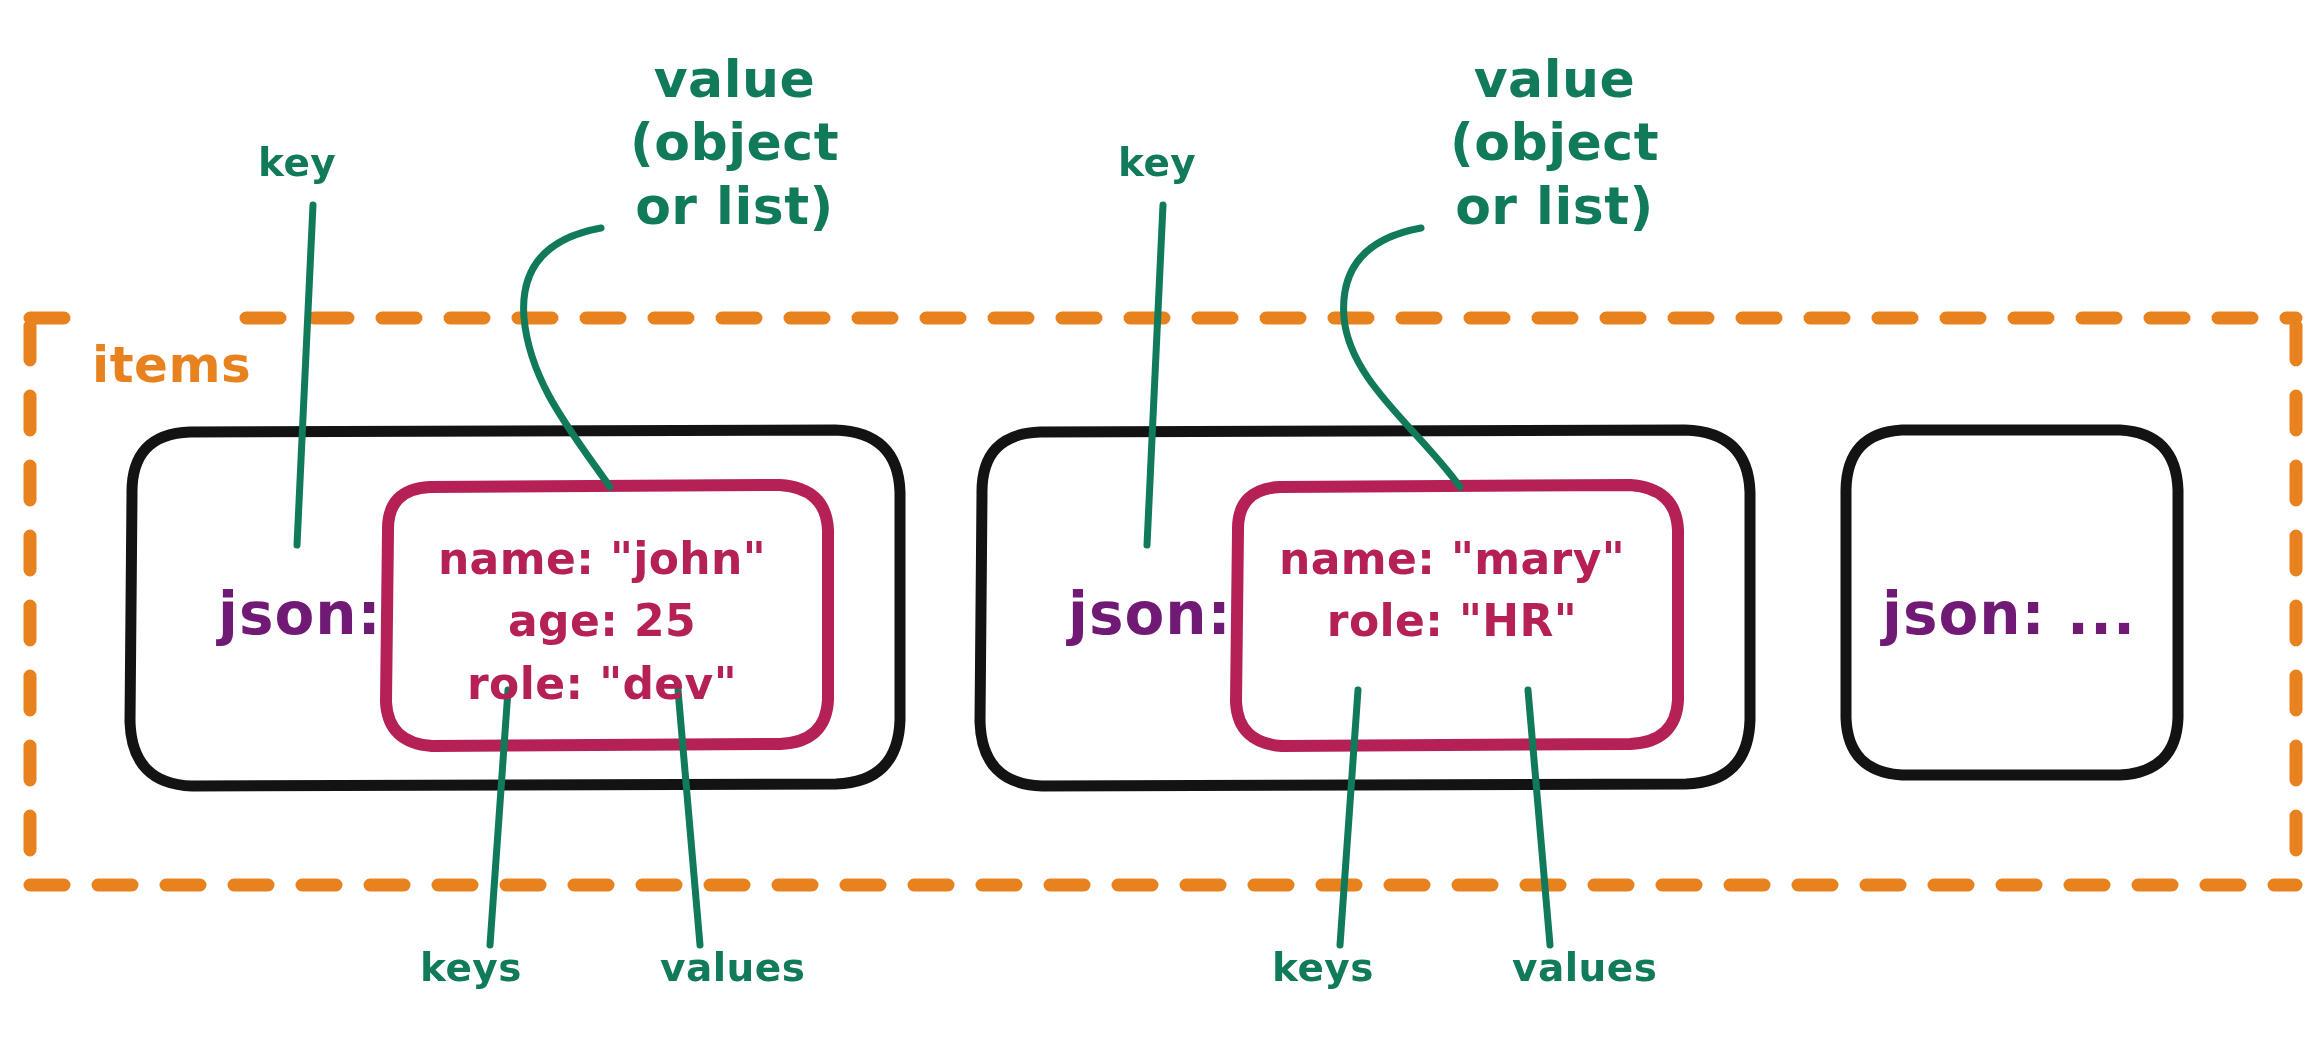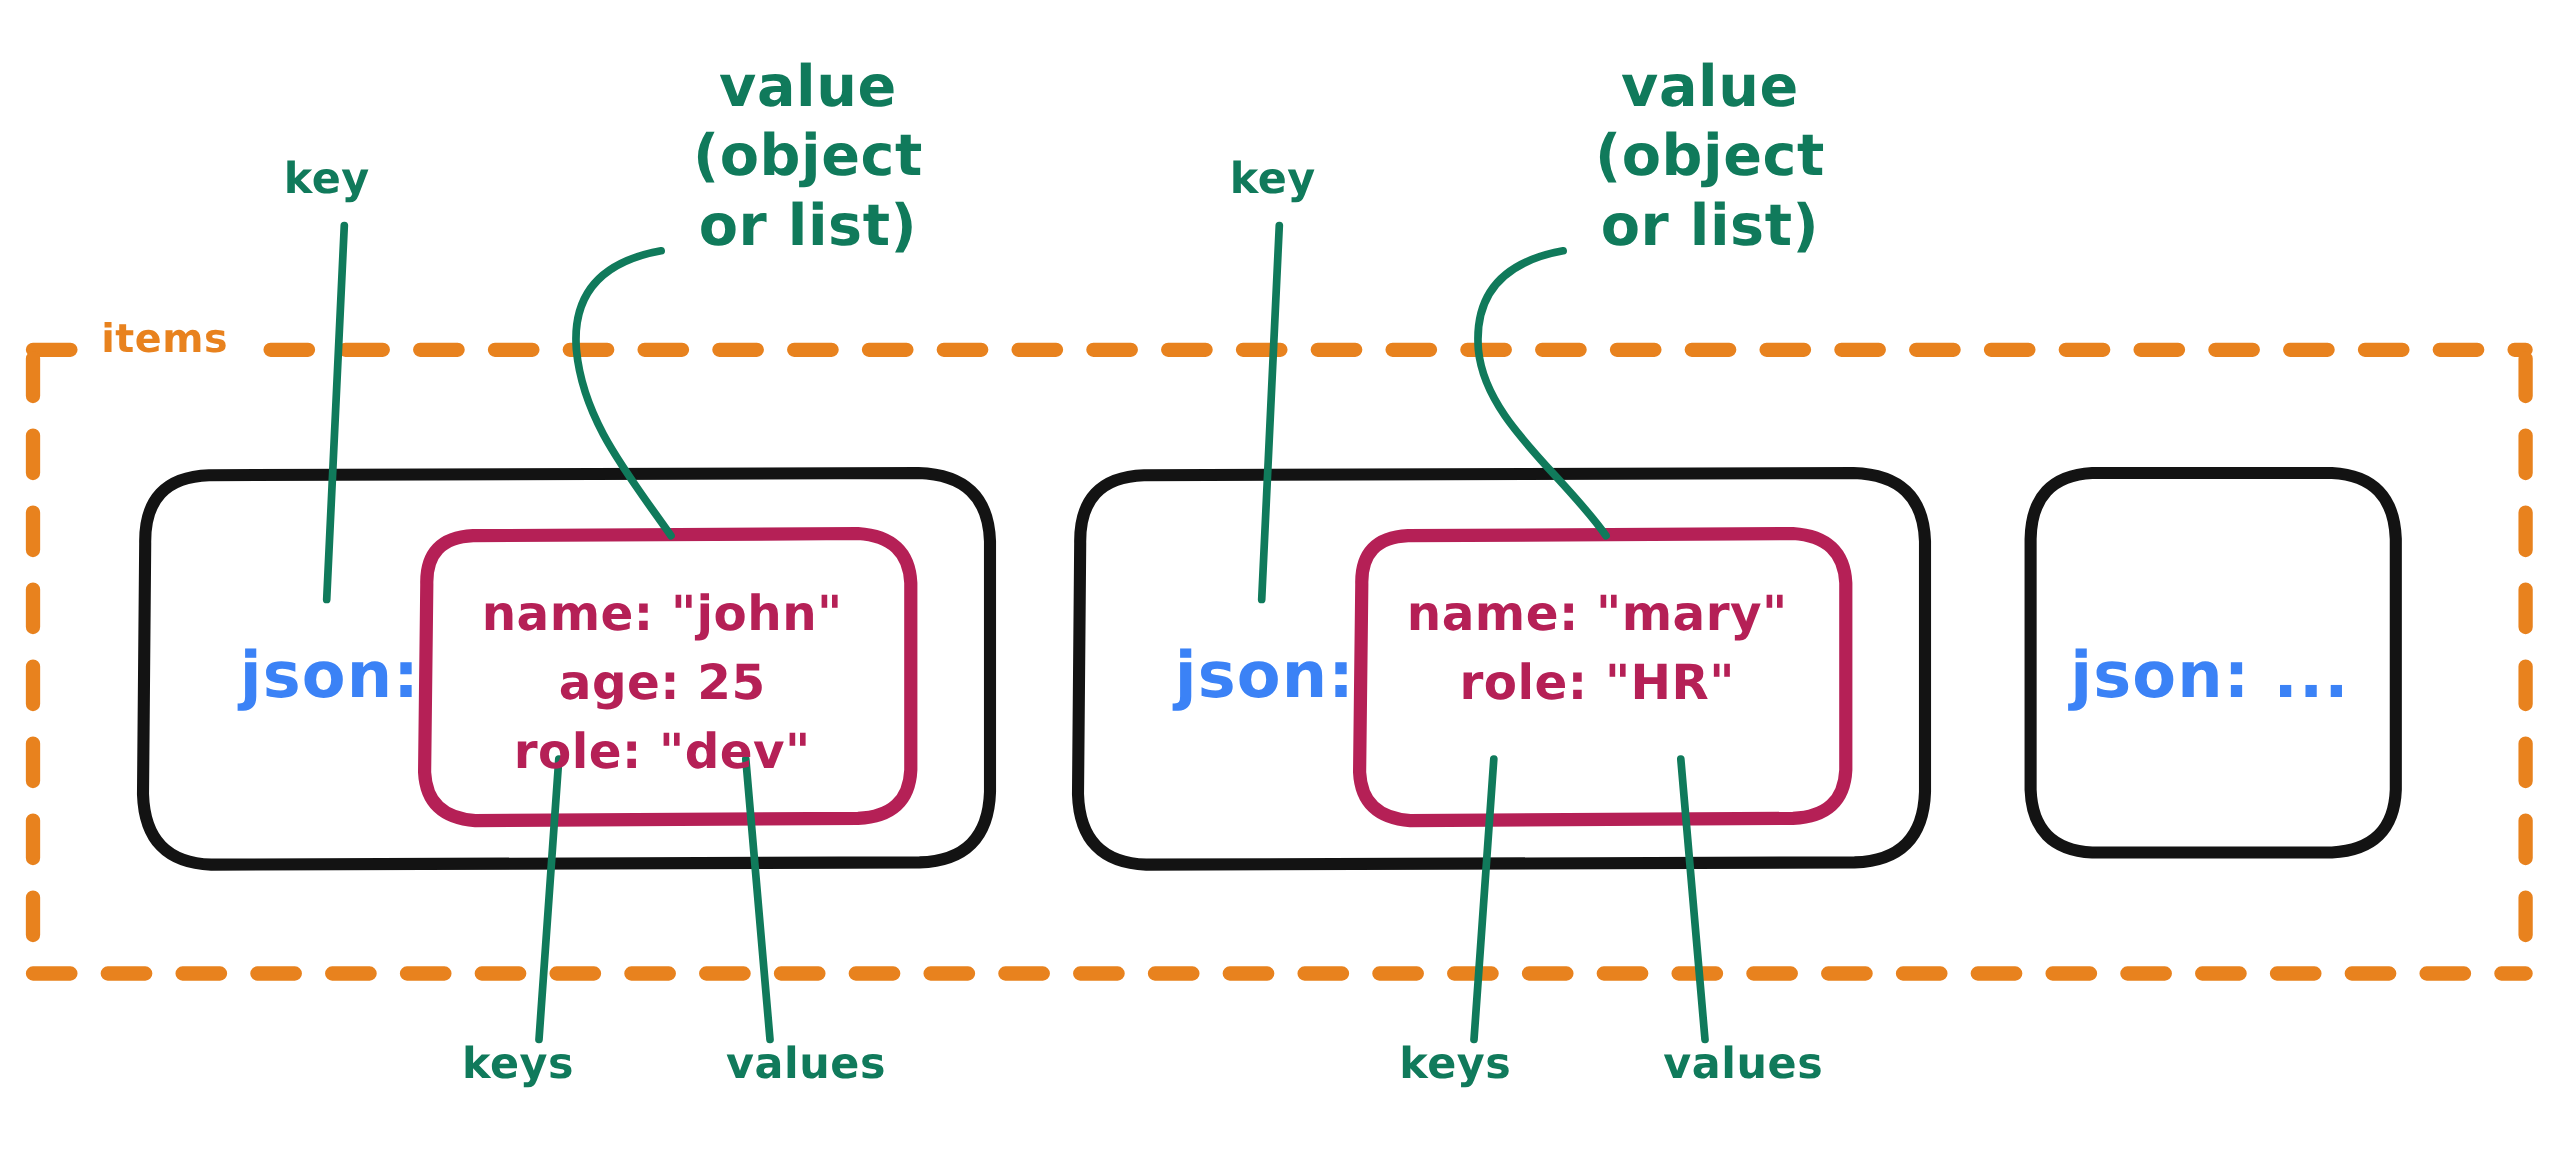--- a/index.html
+++ b/index.html
@@ -39,26 +39,27 @@
   .lbl-green-multi {
     color: #107A5B;
     font-size: 52px;
     font-weight: 600;
     letter-spacing: 0.5px;
     text-align: center;
     line-height: 1.22;
   }
   .lbl-orange {
     color: #E8821E;
-    font-size: 36px;
+    font-size: 50px;
     font-weight: 600;
     letter-spacing: 0.5px;
+    margin-top: 48px;
   }
   .lbl-black {
-    color: #3b82f6;
+    color: #701a75;
     font-size: 58px;
     font-weight: 600;
     letter-spacing: 1px;
   }
   .lbl-crimson {
     color: #B52056;
     font-size: 44px;
     font-weight: 600;
     text-align: center;
     line-height: 1.42;

